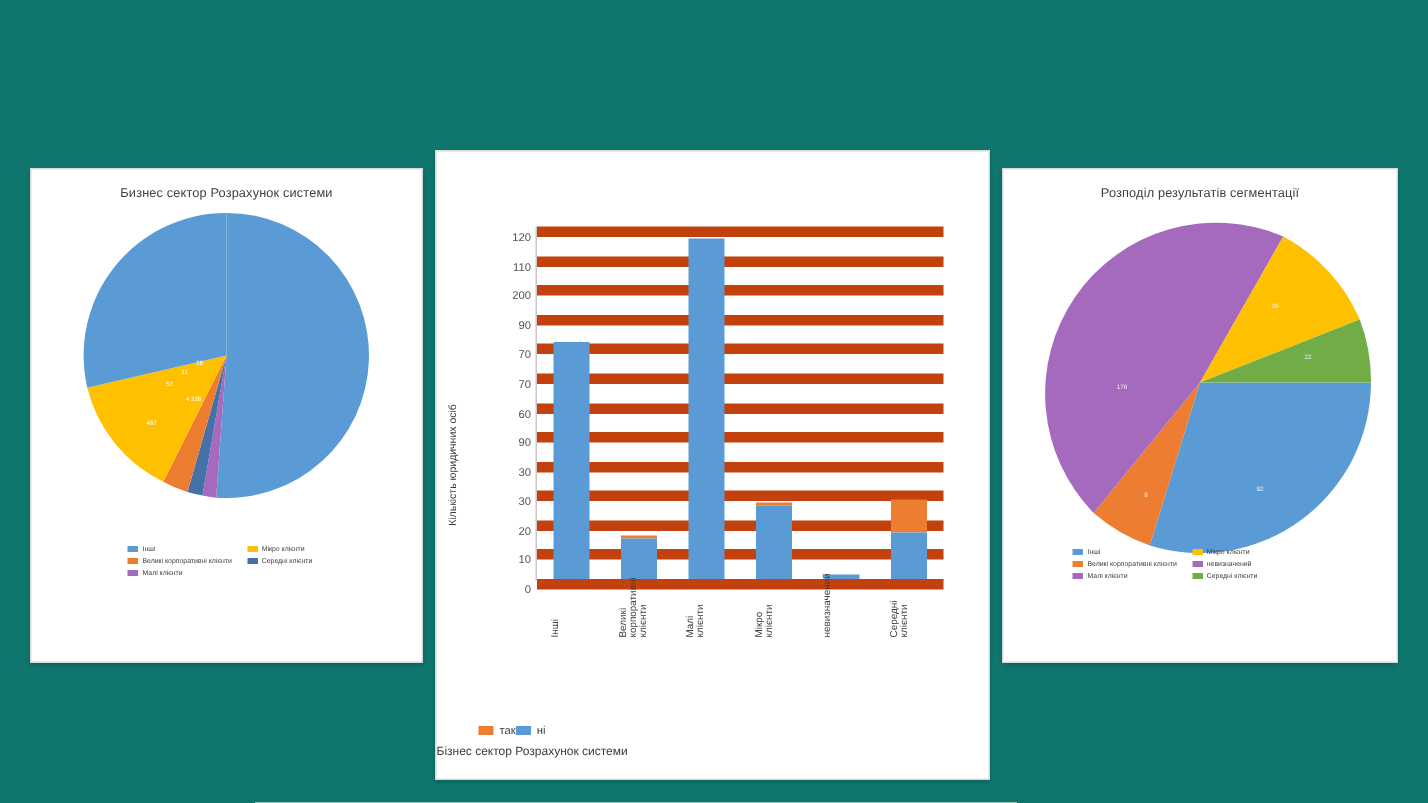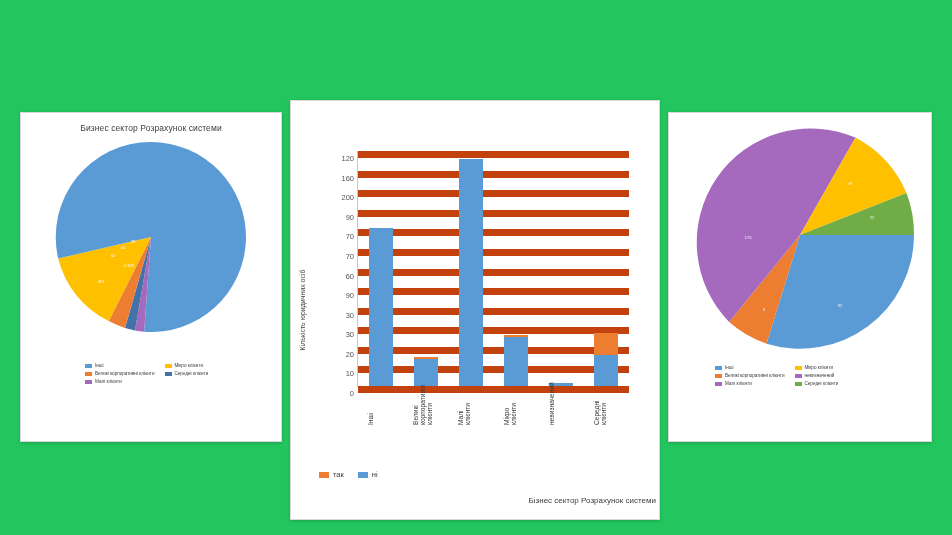--- a/index.html
+++ b/index.html
@@ -8,21 +8,21 @@
     background: #ffffff;
     width: 952px;
     height: 535px;
     overflow: hidden;
     font-family: "Liberation Sans", sans-serif;
   }
   .stage {
     position: relative;
     width: 952px;
     height: 535px;
-    background: #22c55e;
+    background: #0f766e;
   }
   .panel {
     position: absolute;
     background: #ffffff;
     border: 1px solid #d9d9d9;
     box-shadow: 0 1px 3px rgba(0,0,0,0.18);
     box-sizing: border-box;
   }
   
   #panel-left {
@@ -166,33 +166,33 @@
     left: 8px;
     top: 50%;
     transform: translateY(-50%) rotate(180deg);
     writing-mode: vertical-rl;
     font-size: 7px;
     color: #3c3c3c;
     white-space: nowrap;
   }
   .x-axis-title {
     position: absolute;
-    left: 0; right: 3px;
+    left: 0; right: 17px;
     bottom: 14px;
-    text-align: right;
+    text-align: left;
     font-size: 8px;
     color: #3c3c3c;
     margin-top: 37px;
   }
   .center-legend {
     position: absolute;
     left: 28px;
-    bottom: 40px;
-    display: flex;
-    gap: 14px;
+    bottom: 28px;
+    display: flex;
+    gap: 0;
   }
   .center-legend .legend-item { font-size: 7.5px; }
   .center-legend .legend-swatch { width: 10px; height: 6px; margin-right: 4px; }
 </style>
 </head>
 <body>
 
 <div class="stage">
 
   <div class="panel" id="panel-left">
@@ -250,21 +250,21 @@
 
     <div class="y-axis-title">Кількість юридичних осіб</div>
 
     <div class="bar-area">
       <div class="plot">
 
         <div class="gridline" style="top:0%">
             <span class="ytick">120</span>
           </div>
         <div class="gridline" style="top:8.333%">
-            <span class="ytick">160</span>
+            <span class="ytick">110</span>
           </div>
         <div class="gridline" style="top:16.666%">
             <span class="ytick">200</span>
           </div>
         <div class="gridline" style="top:25%">
             <span class="ytick">90</span>
           </div>
         <div class="gridline" style="top:33.333%">
             <span class="ytick">70</span>
           </div>
@@ -336,20 +336,21 @@
       <div class="legend-item">
         <span class="legend-swatch" style="background:#5b9bd5"></span>
         <span>ні</span>
       </div>
     </div>
 
     <div class="x-axis-title">Бізнес сектор Розрахунок системи</div>
   </div>
 
   <div class="panel" id="panel-right">
+    <div class="chart-title">Розподіл результатів сегментації</div>
 
     <div class="pie-wrap" style="width:240px;height:240px;margin-top:2px;">
       <svg class="pie-svg" width="240" height="240" viewBox="0 0 240 240">
 
         <path d="M120,120 L234,120 A114,114 0 0 1 86.5,228.7 Z" fill="#5b9bd5"></path>
 
         <path d="M120,120 L86.5,228.7 A114,114 0 0 1 49.1,207.0 Z" fill="#ed7d31"></path>
 
         <path d="M120,120 L49.1,207.0 A114,114 0 0 1 175.5,22.6 Z" fill="#a569bd"></path>
 

